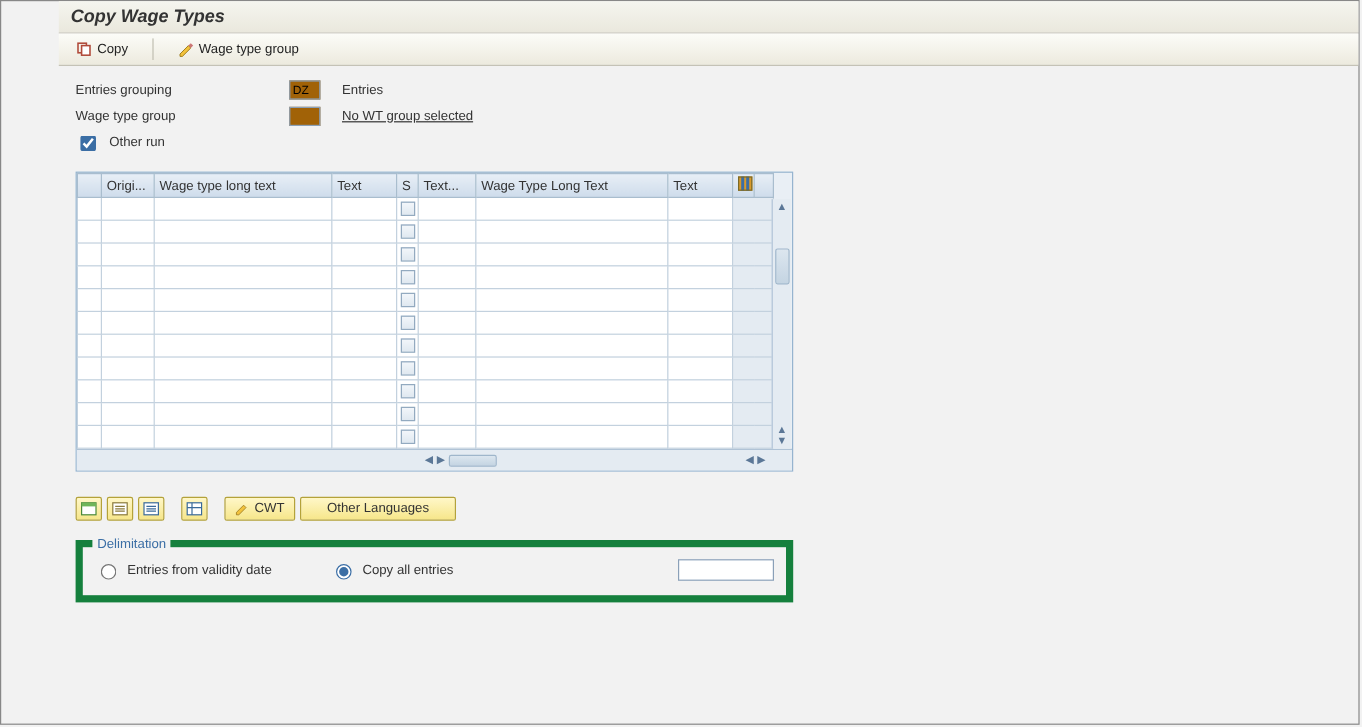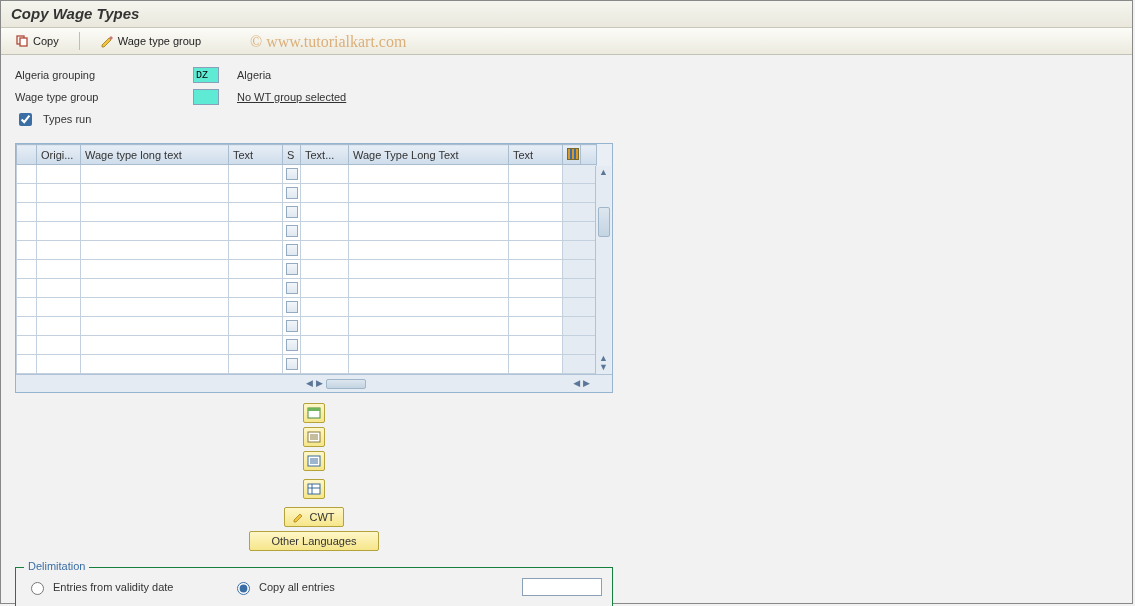--- a/index.html
+++ b/index.html
@@ -13,20 +13,21 @@
     height: 606px;
     overflow: hidden;
     position: relative;
   }
   .outer-border {
     border: 1px solid #888;
     width: 1133px;
     height: 604px;
     margin: 0;
     background: #f2f2f2;
+    padding-left: 48px;
   }
   .title-bar {
     background: linear-gradient(to bottom, #f5f5ef 0%, #eae8dd 100%);
     border-bottom: 1px solid #c9c7bb;
     padding: 4px 10px 5px 10px;
     font-size: 15px;
     font-style: italic;
     font-weight: bold;
     color: #333;
   }
@@ -67,26 +68,26 @@
   .form-row {
     display: flex;
     align-items: center;
     height: 20px;
     gap: 8px;
     margin-bottom: 2px;
   }
   .form-label { width: 170px; }
   .small-input {
     border: 1px solid #8aa0b8;
-    background: #5eead4;
+    background: #a16207;
     height: 16px;
     font-size: 10px;
     padding: 0 2px;
     text-align: left;
-    font-family: Liberation Mono, monospace;
+    font-family: Liberation Sans, sans-serif;
   }
   .chk {
     width: 13px; height: 13px;
     accent-color: #3b6ea5;
   }
   .panel {
     border: 1px solid #96b4cf;
     background: #e9eff5;
     margin-top: 14px;
     width: 598px;
@@ -152,24 +153,23 @@
     display:flex; align-items:center;
   }
   .hscroll .spacer { flex:1; }
   .hscroll .nav { display:flex; gap:3px; padding:0 4px; align-items:center;}
   .hscroll .bar {
     width: 40px; height:10px;
     background: linear-gradient(to bottom,#dce6ef,#c4d4e2);
     border:1px solid #9fb6cb; border-radius:2px;
   }
   .btn-row {
-    margin-top: 10px;
+    margin-top: 21px;
     display:flex; align-items:center; gap:4px;
     width: 598px;
-    flex-direction: column;
   }
   .icon-btn {
     width:22px; height:20px;
     border:1px solid #b4a23a;
     background: linear-gradient(to bottom,#fff7c8,#f6e68a);
     border-radius:2px;
     display:flex; align-items:center; justify-content:center;
     cursor:pointer;
     font-size:10px;
   }
@@ -181,21 +181,21 @@
     display:flex; align-items:center; justify-content:center;
     cursor:pointer;
     padding: 0 8px;
     font-size:11px; gap:4px;
   }
   .wide-btn { min-width: 150px; }
   .wide-btn2 { min-width: 130px; }
   .fieldset {
     margin-top: 16px;
     width: 598px;
-    border: 1px solid #15803d;
+    border: 6px solid #15803d;
     padding: 10px 10px 12px 10px;
     position: relative;
     background: #f2f2f2;
   }
   .fieldset .legend {
     position: absolute;
     top: -8px; left: 8px;
     background: #f2f2f2;
     padding: 0 4px;
     color: #3b6ea5;
@@ -238,37 +238,36 @@
     <div class="toolbar-sep"></div>
     <div class="toolbar-btn">
       <svg width="14" height="14" viewBox="0 0 14 14">
         <path d="M2 11 L9 4 L11 6 L4 13 L2 13 Z" fill="#f2c23c" stroke="#9c7b1f" stroke-width="0.8"></path>
         <path d="M9 4 L11 2 L13 4 L11 6 Z" fill="#c77"></path>
       </svg>
       <span>Wage type group</span>
     </div>
   </div>
 
-  <div class="watermark">© www.tutorialkart.com</div>
 
   <div class="content">
 
     <div class="form-row">
-      <span class="form-label">Algeria grouping</span>
+      <span class="form-label">Entries grouping</span>
       <input class="small-input" style="width: 26px; text-align: left; padding-left: 2px;" value="DZ">
-      <span style="margin-left:10px;">Algeria</span>
+      <span style="margin-left:10px;">Entries</span>
     </div>
     <div class="form-row">
       <span class="form-label">Wage type group</span>
       <input class="small-input" style="width: 26px;" value="">
       <span style="margin-left:10px;text-decoration:underline;">No WT group selected</span>
     </div>
     <div class="form-row">
       <input type="checkbox" class="chk" checked="" style="">
-      <span>Types run</span>
+      <span>Other run</span>
     </div>
 
     <div class="panel">
       <div class="grid-wrap">
         <table class="grid">
           <colgroup>
             <col style="width:20px">
             <col style="width:44px">
             <col style="width:148px">
             <col style="width:54px">

